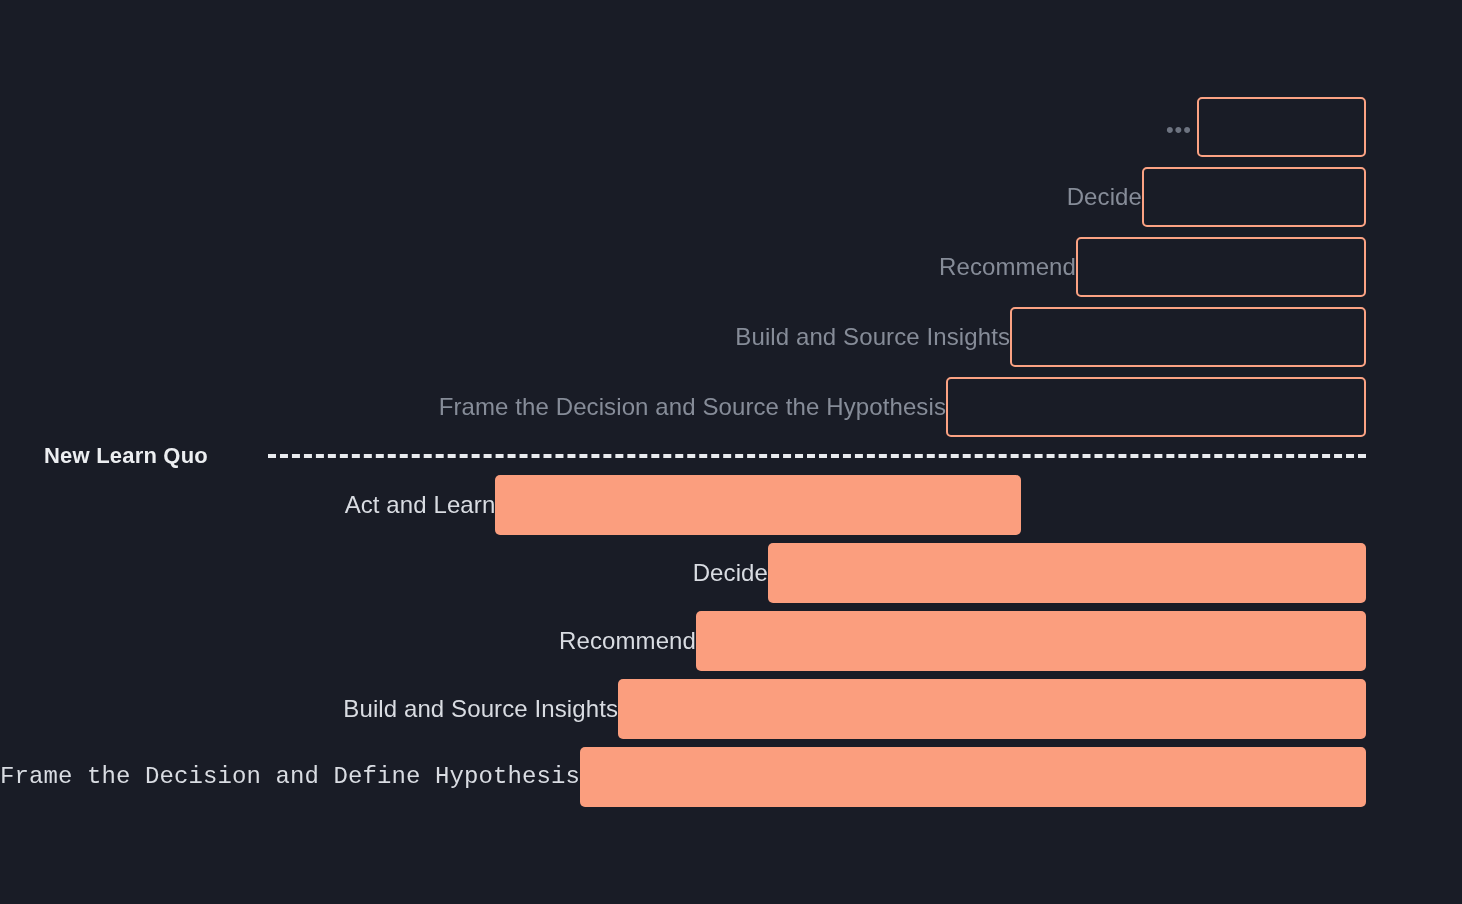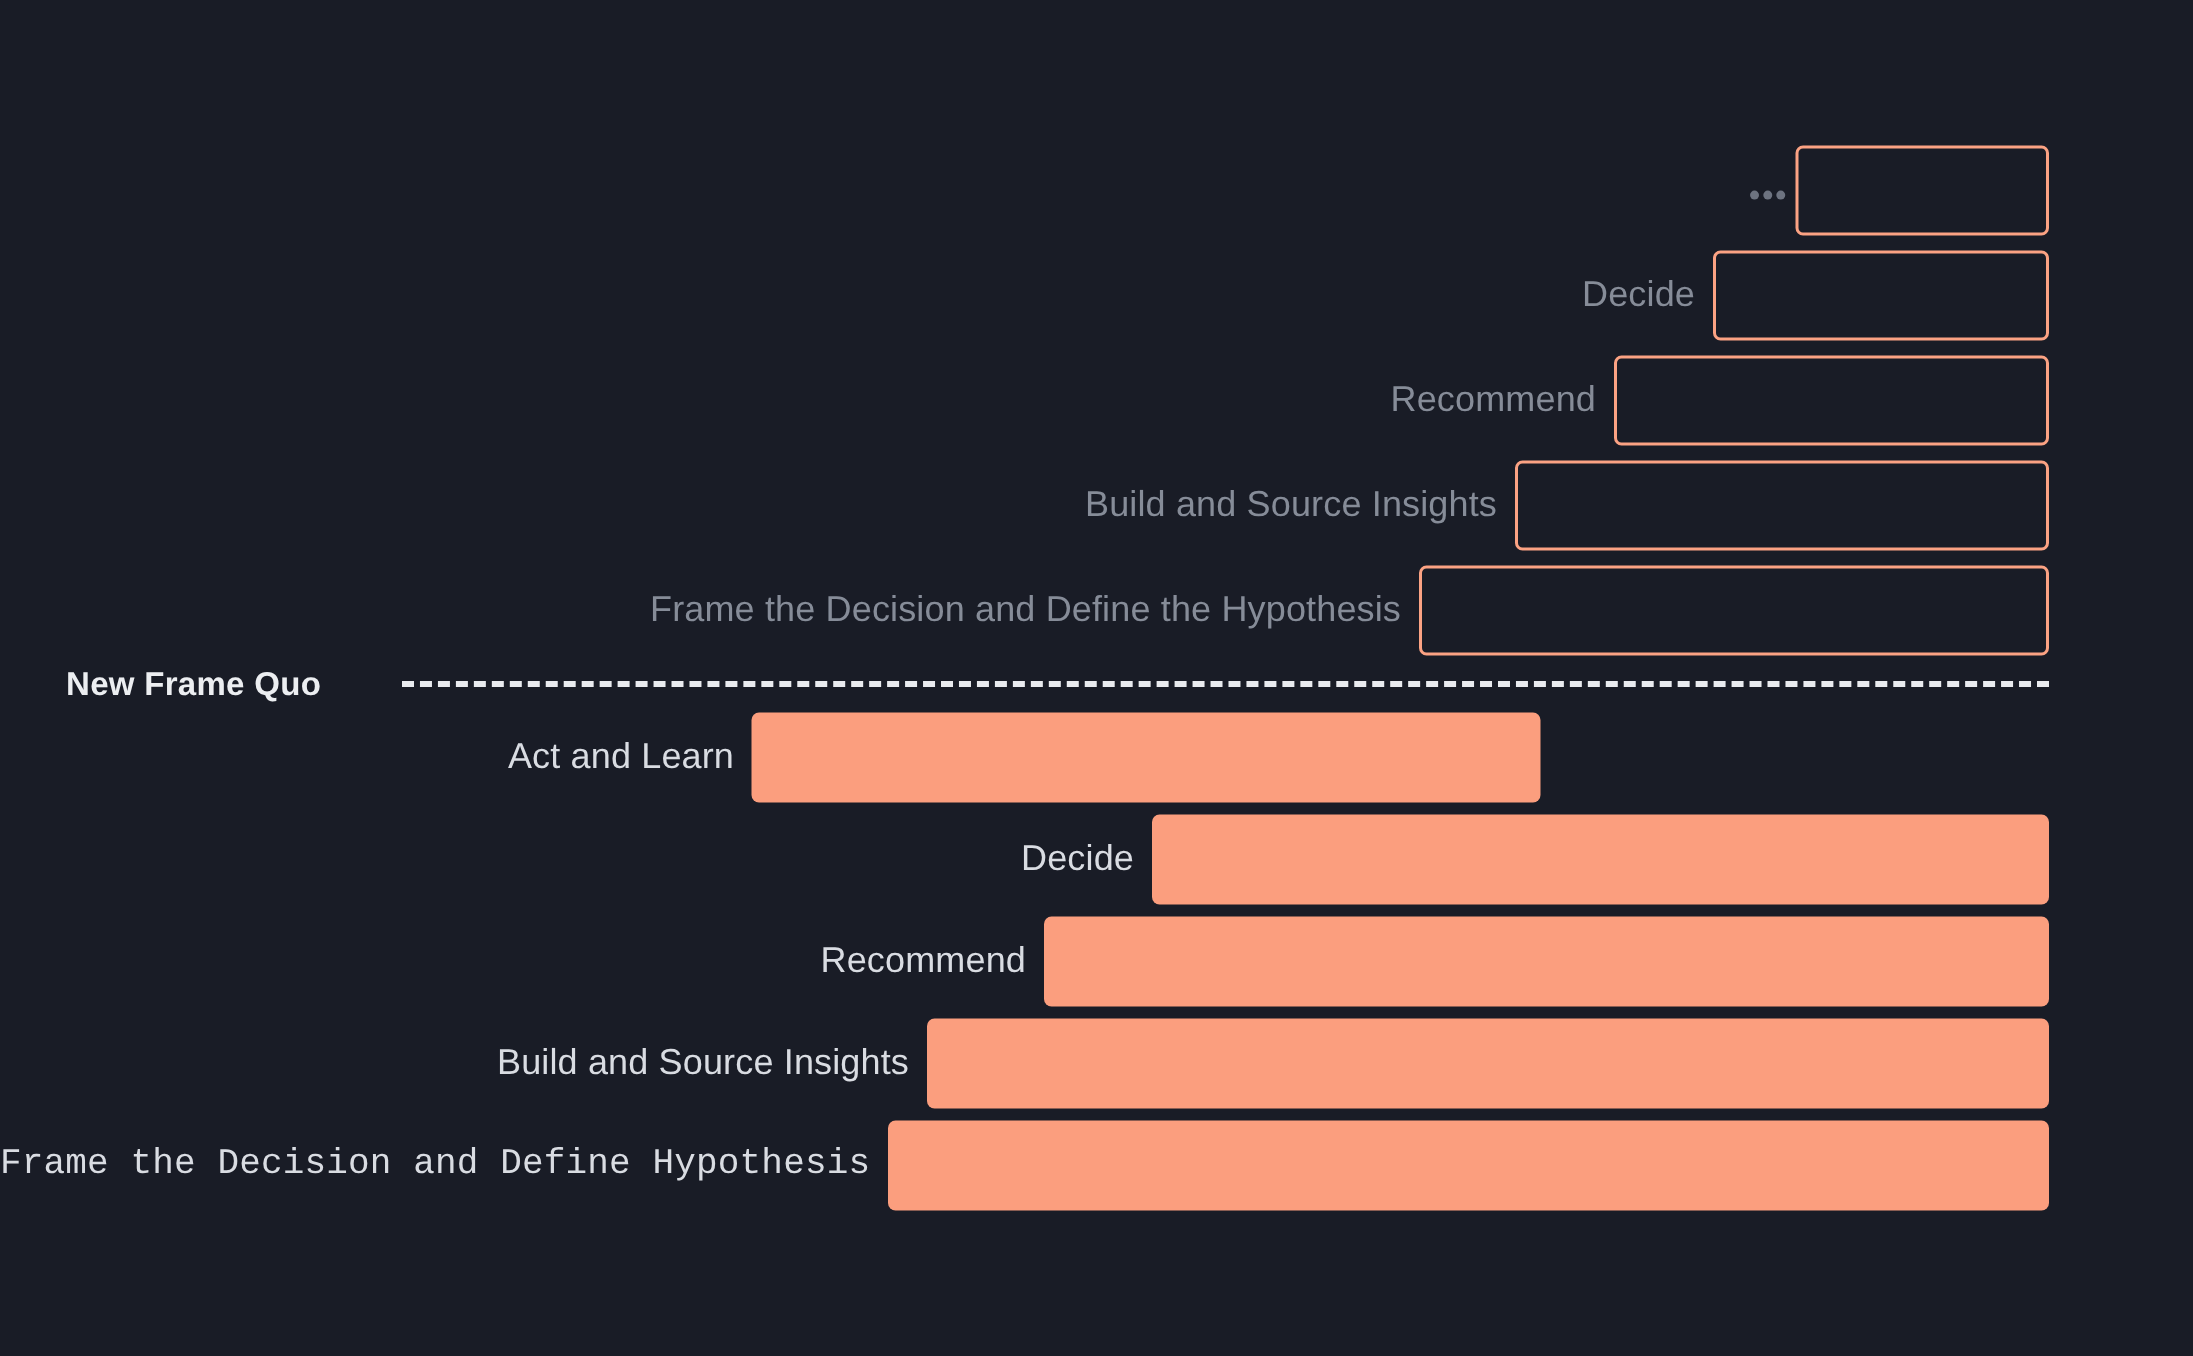--- a/index.html
+++ b/index.html
@@ -26,21 +26,21 @@
     display: flex;
     align-items: center;
     height: 60px;
   }
 
   .bar-label {
     font-size: 24px;
     line-height: 1;
     white-space: nowrap;
     text-align: right;
-    padding-right: 12px;
+    padding-right: 0;
     letter-spacing: 0.1px;
   }
 
   .bar {
     height: 60px;
     box-sizing: border-box;
     border-radius: 5px;
   }
 
   
@@ -117,26 +117,26 @@
     <span class="bar-label">Recommend</span>
     <div class="bar" style="width:290px;"></div>
   </div>
 
   <div class="row upper" style="top:307px; left:0px; width:1366px; justify-content:flex-end;">
     <span class="bar-label">Build and Source Insights</span>
     <div class="bar" style="width:356px;"></div>
   </div>
 
   <div class="row upper" style="top:377px; left:0px; width:1366px; justify-content:flex-end;">
-    <span class="bar-label">Frame the Decision and Define the Hypothesis</span>
+    <span class="bar-label">Frame the Decision and Source the Hypothesis</span>
     <div class="bar" style="width:420px;"></div>
   </div>
 
   <div id="divider-group">
-    <div id="divider-label">New Frame Quo</div>
+    <div id="divider-label">New Learn Quo</div>
     <div id="divider-line"></div>
   </div>
 
   <div class="row lower" style="top:475px; left:0px; width:1366px; justify-content:center;">
     <span class="bar-label">Act and Learn</span>
     <div class="bar" style="width:526px;"></div>
   </div>
 
   <div class="row lower" style="top:543px; left:0px; width:1366px; justify-content:flex-end;">
     <span class="bar-label">Decide</span>

